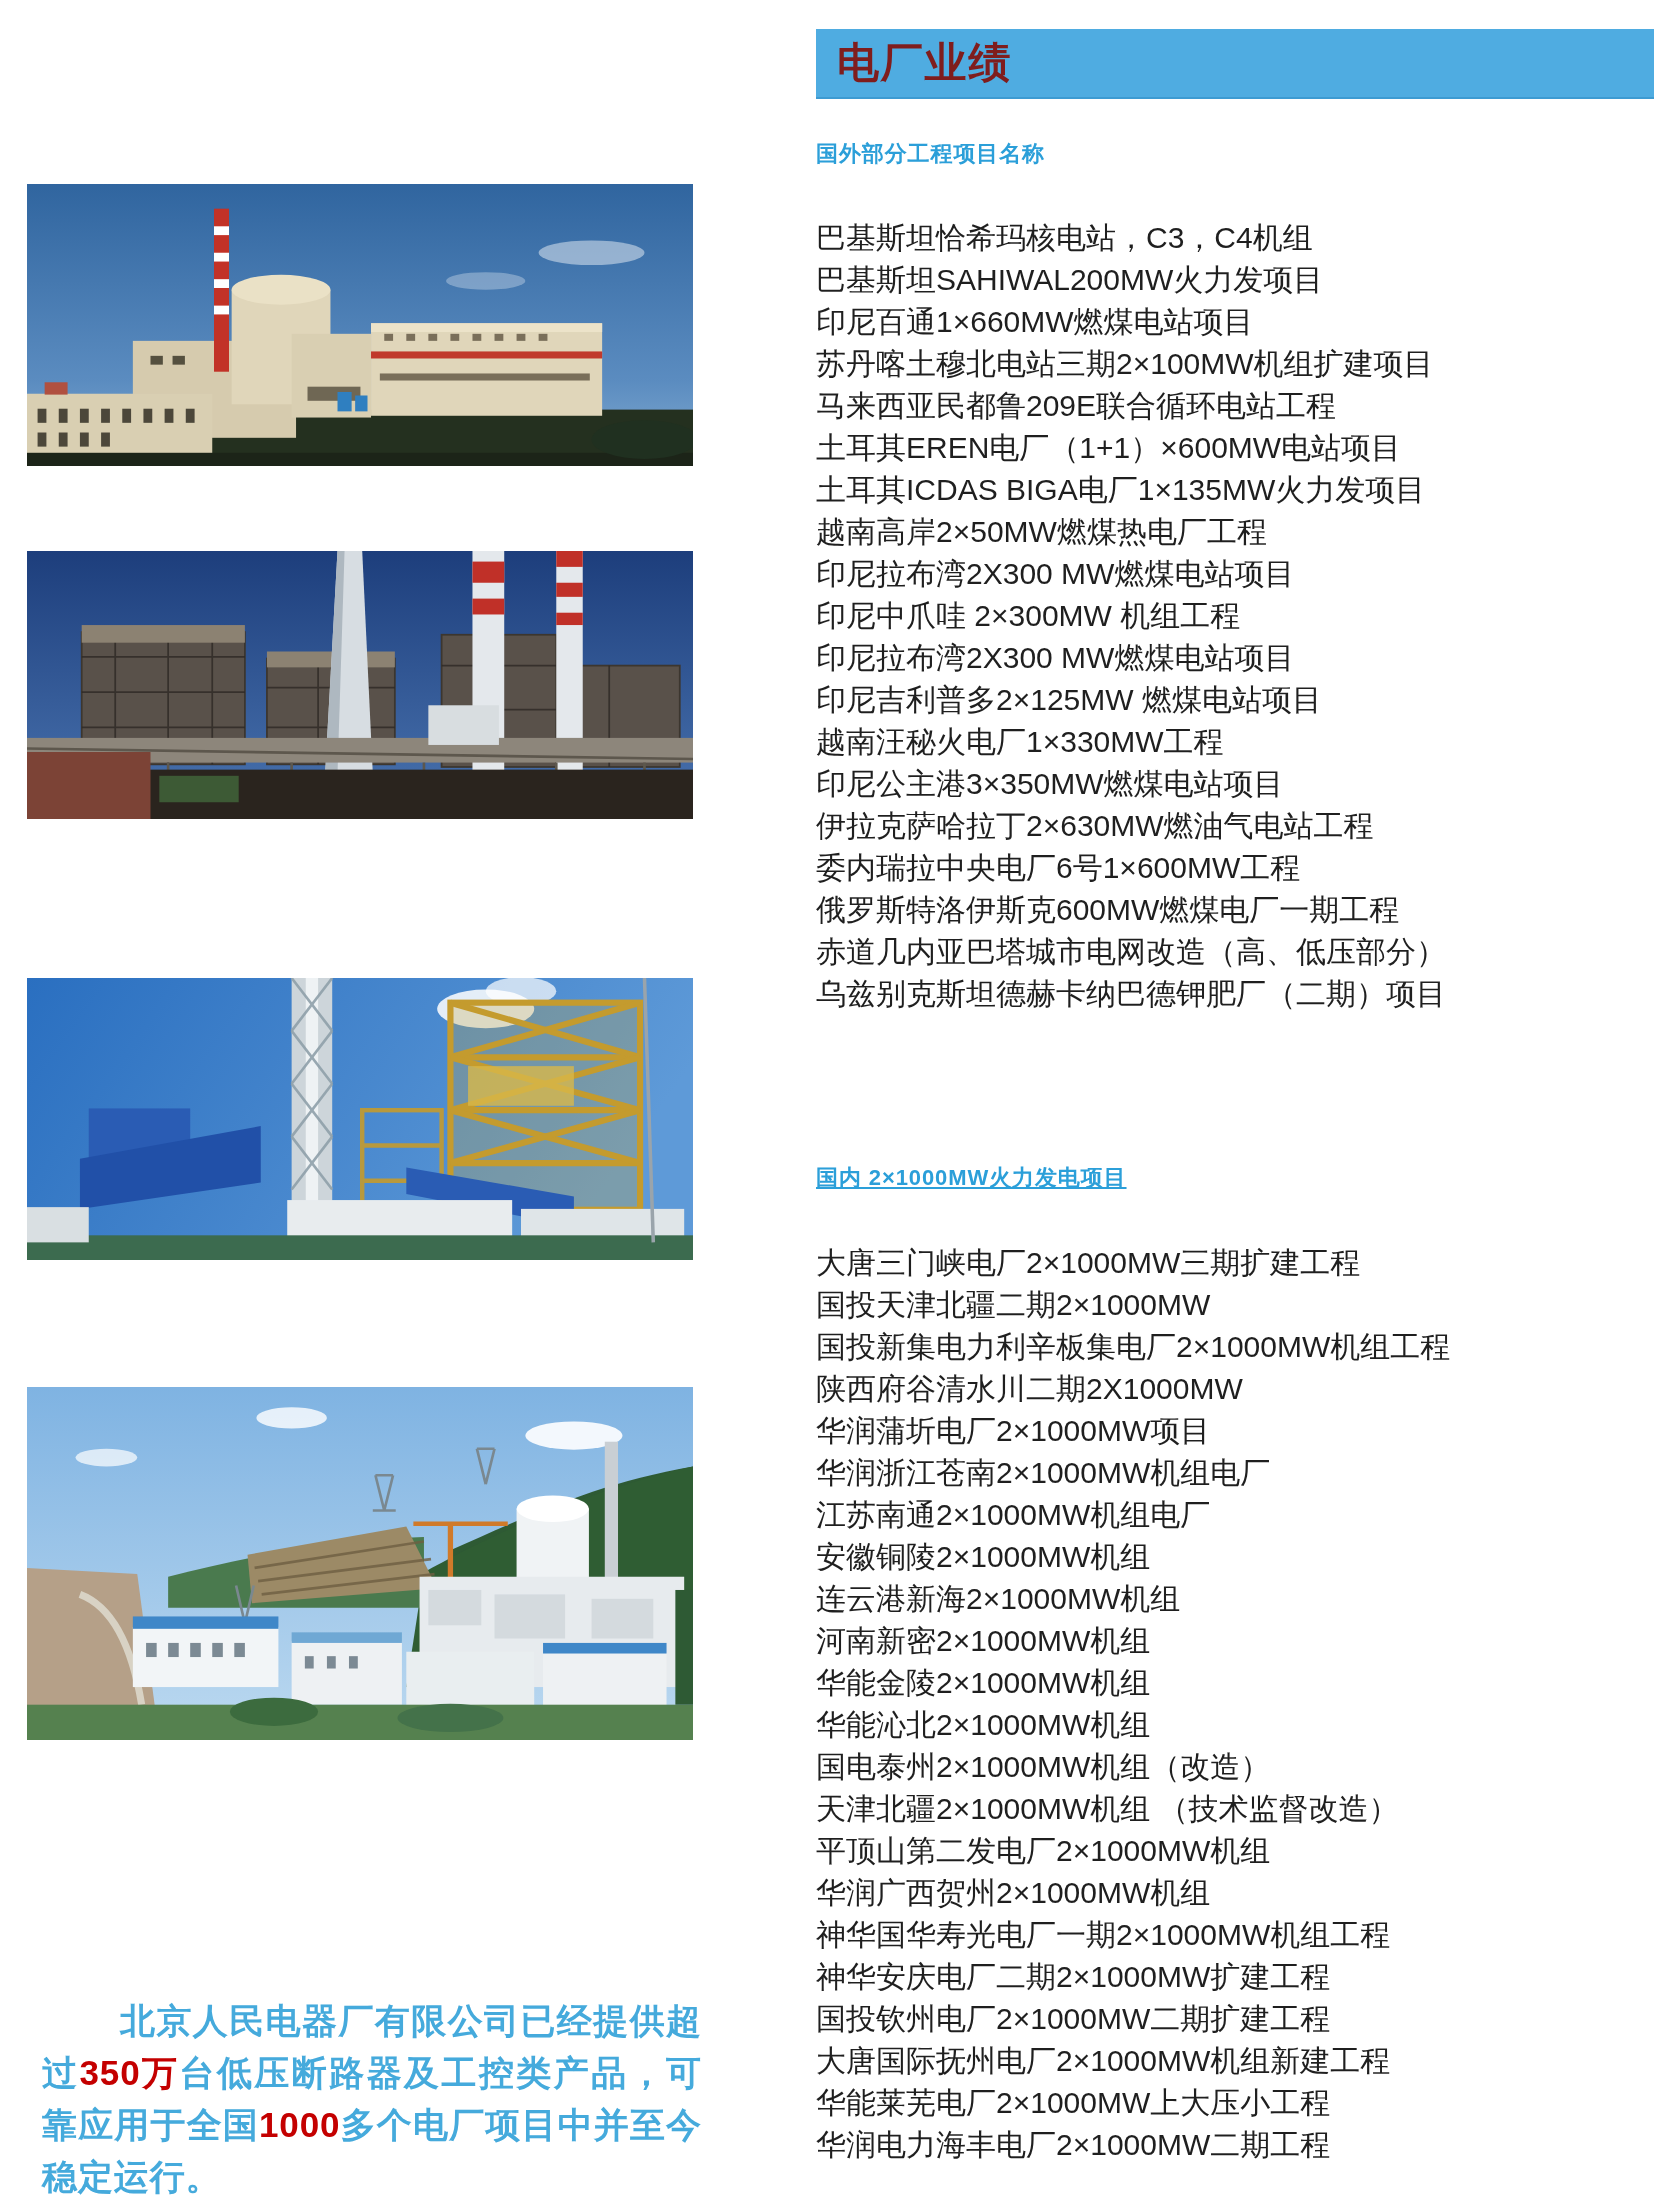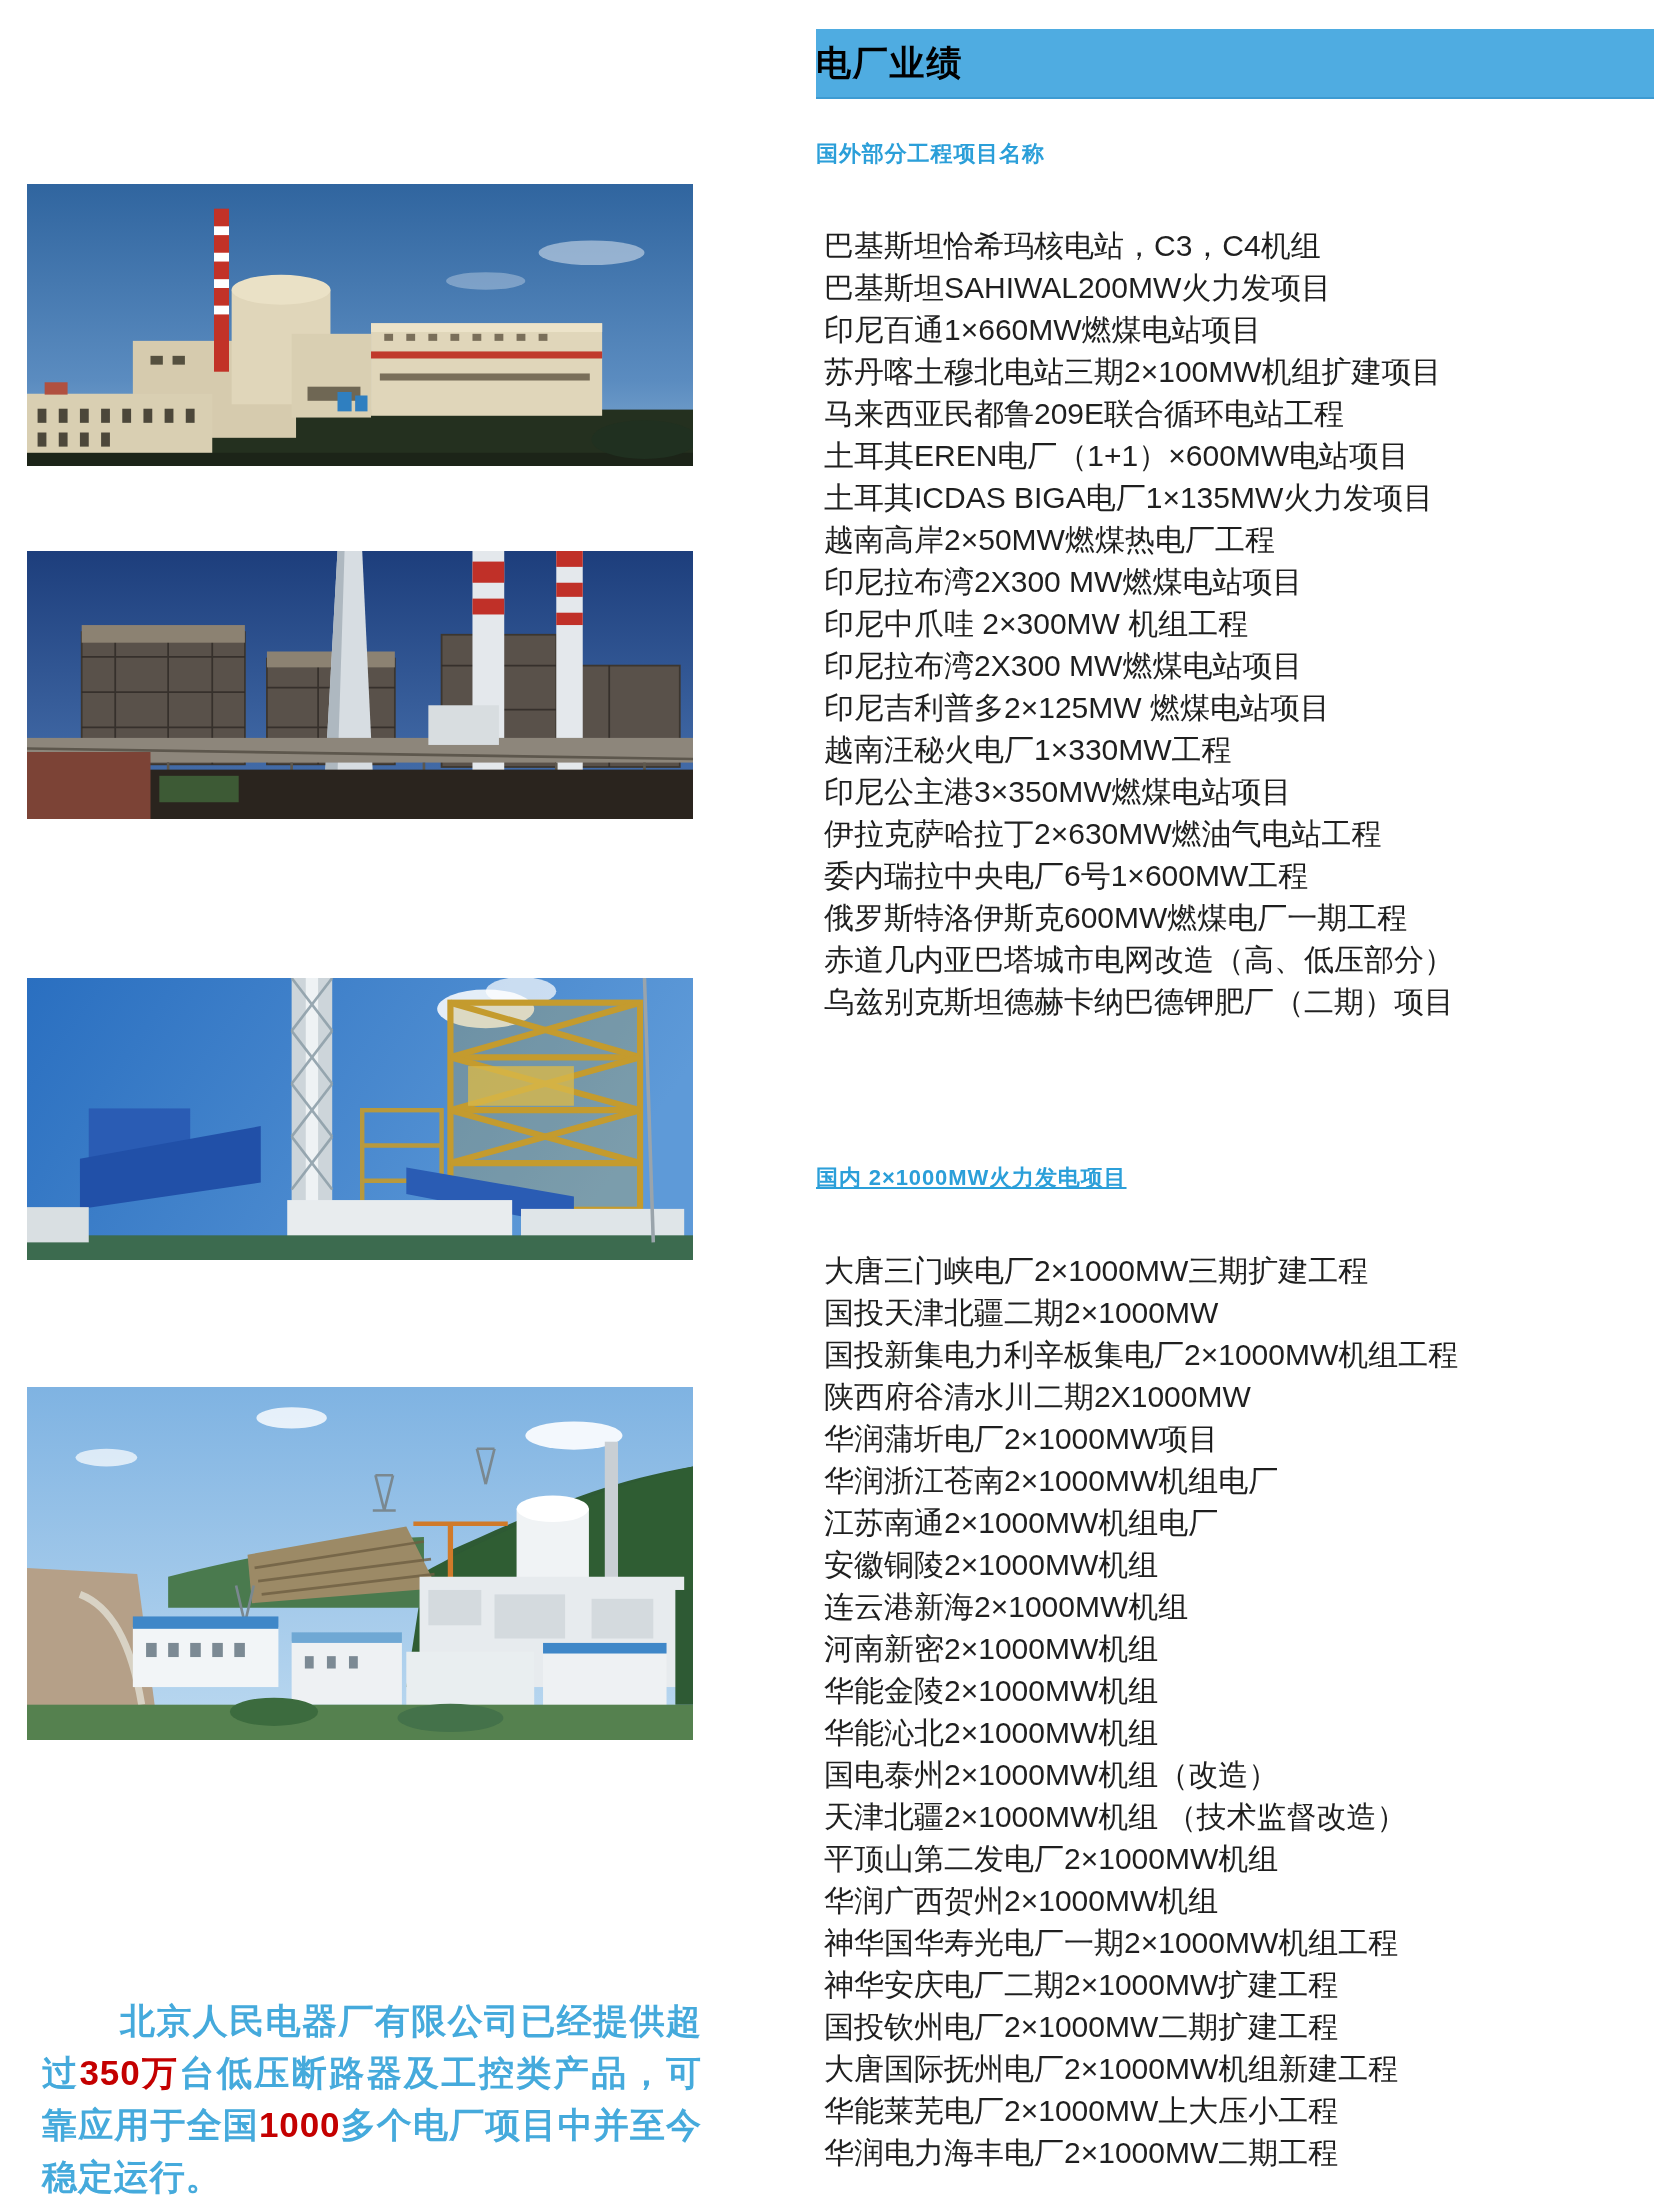--- a/index.html
+++ b/index.html
@@ -17,27 +17,27 @@
   
   .intro{position:absolute;left:42px;top:1960px;width:660px;
          font-size:35px;line-height:52px;font-weight:bold;color:#45AADC;
          text-align:justify;text-indent:78px;letter-spacing:0.9px;}
   .seg-blue{color:#45AADC;}
   .seg-red{color:#C40000;}
 
   
   .banner{position:absolute;left:816px;top:29px;width:838px;height:68px;
           background:#4FACE1;border-bottom:2.6px solid #3d9bd2;}
-  .banner span{display:block;line-height:68px;font-size:35px;
-               font-weight:bold;color:#000000;letter-spacing:1.8px;}
+  .banner span{display:block;padding-left:21px;line-height:68px;font-size:42px;
+               font-weight:bold;color:#7f1d1d;letter-spacing:1.8px;}
   .sec-title{position:absolute;left:816px;margin:0;font-size:22px;font-weight:bold;
              color:#2B9FD9;letter-spacing:0.9px;white-space:nowrap;}
   #overseas-title{top:139px;}
   #domestic-title{top:1163px;text-decoration:underline;}
-  ul.plist{position:absolute;left:816px;margin:8px;padding:0;list-style:none;width:847px;}
+  ul.plist{position:absolute;left:816px;margin:0;padding:0;list-style:none;width:847px;}
   #overseas-list{top:217px;}
   #domestic-list{top:1242px;}
   ul.plist li{height:42px;line-height:42px;font-size:30px;color:#1f1f1f;white-space:nowrap;}
 </style>
 </head>
 <body>
 
 <div class="page">
 
   <div class="photo" id="photo1">

